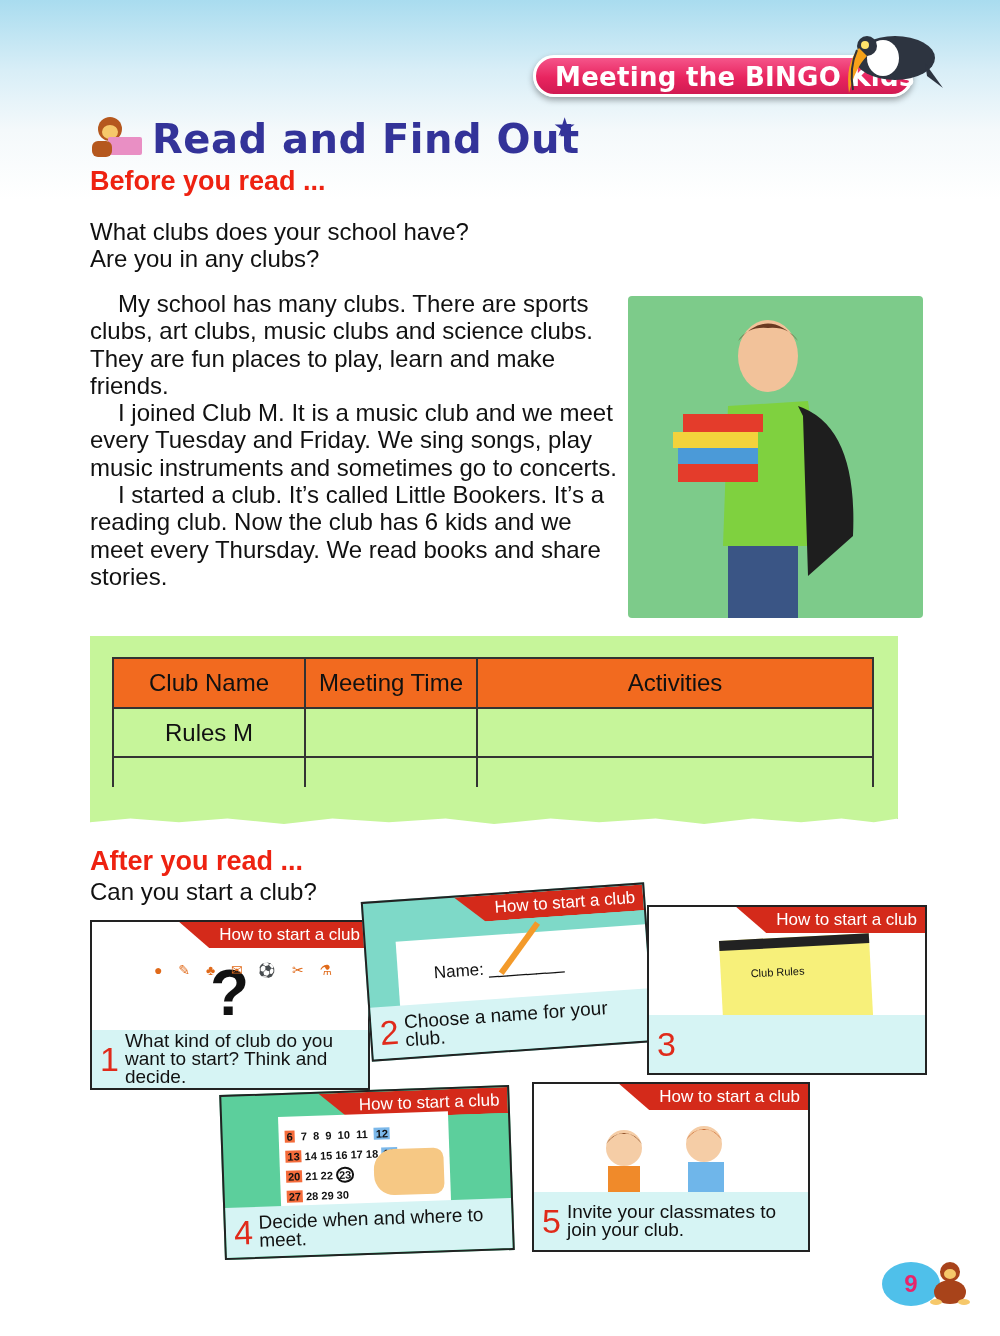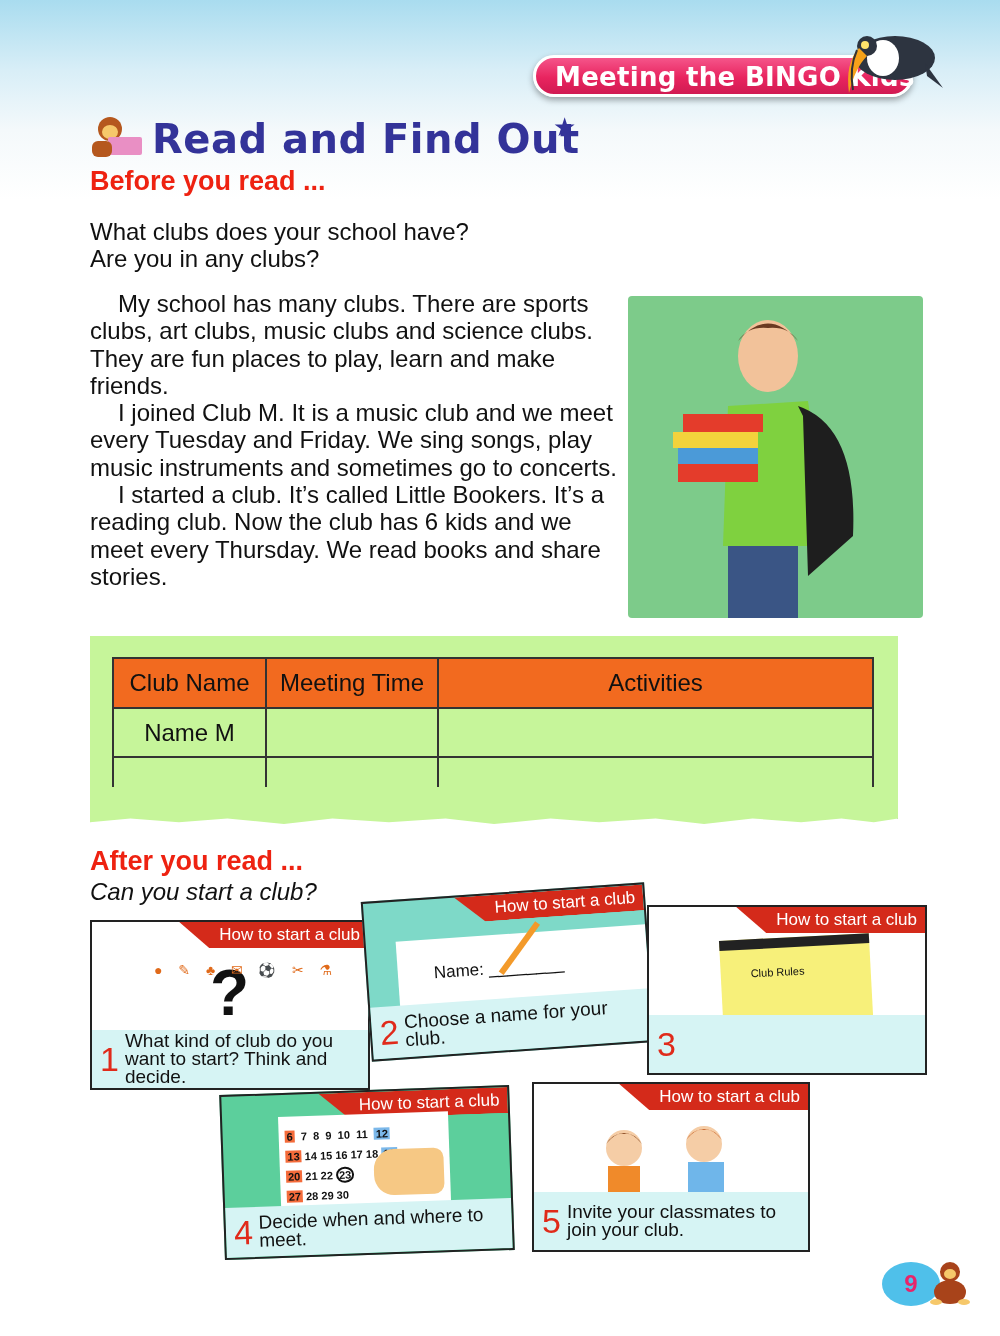--- a/index.html
+++ b/index.html
@@ -61,21 +61,21 @@
     border-collapse: collapse; font-size: 24px;
   }
   .club-table th, .club-table td {
     border: 2px solid #333; text-align: center; font-weight: normal; height: 49px; color: #111;
   }
   .club-table th { background: #f26a1f; height: 50px; }
   .club-table td { background: #c6f59a; }
   .club-table tr.cut td { height: 30px; border-bottom: none; }
 
   .after { left: 90px; top: 846px; }
-  .after-q { left: 90px; top: 878px; font-style: italic; }
+  .after-q { left: 90px; top: 878px; }
 
   
   .card {
     position: absolute; background: #fff; border: 2px solid #222; overflow: hidden;
   }
   .card .tag {
     position: absolute; right: 0; top: 0; height: 26px; padding: 0 8px 0 40px;
     background: #d42a1a; color: #fff; font-size: 17px; line-height: 26px;
     clip-path: polygon(0 0,100% 0,100% 100%,30px 100%);
     white-space: nowrap;
@@ -147,28 +147,28 @@
     <rect x="50" y="152" width="80" height="16" fill="#4b9ad8"></rect>
     <rect x="50" y="168" width="80" height="18" fill="#e43c2b"></rect>
     <rect x="100" y="250" width="70" height="72" fill="#3a5585"></rect>
   </svg>
 </div>
 
 <div class="abs table-wrap"></div>
 <table class="club-table">
   <thead>
     <tr>
-      <th style="width:153px">Club Name</th>
+      <th style="width:192px">Club Name</th>
       <th style="width:172px">Meeting Time</th>
       <th>Activities</th>
     </tr>
   </thead>
   <tbody>
     <tr>
-      <td>Name M</td>
+      <td>Rules M</td>
       <td></td>
       <td></td>
     </tr>
     <tr class="cut">
       <td></td>
       <td></td>
       <td></td>
     </tr>
   </tbody>
 </table>

